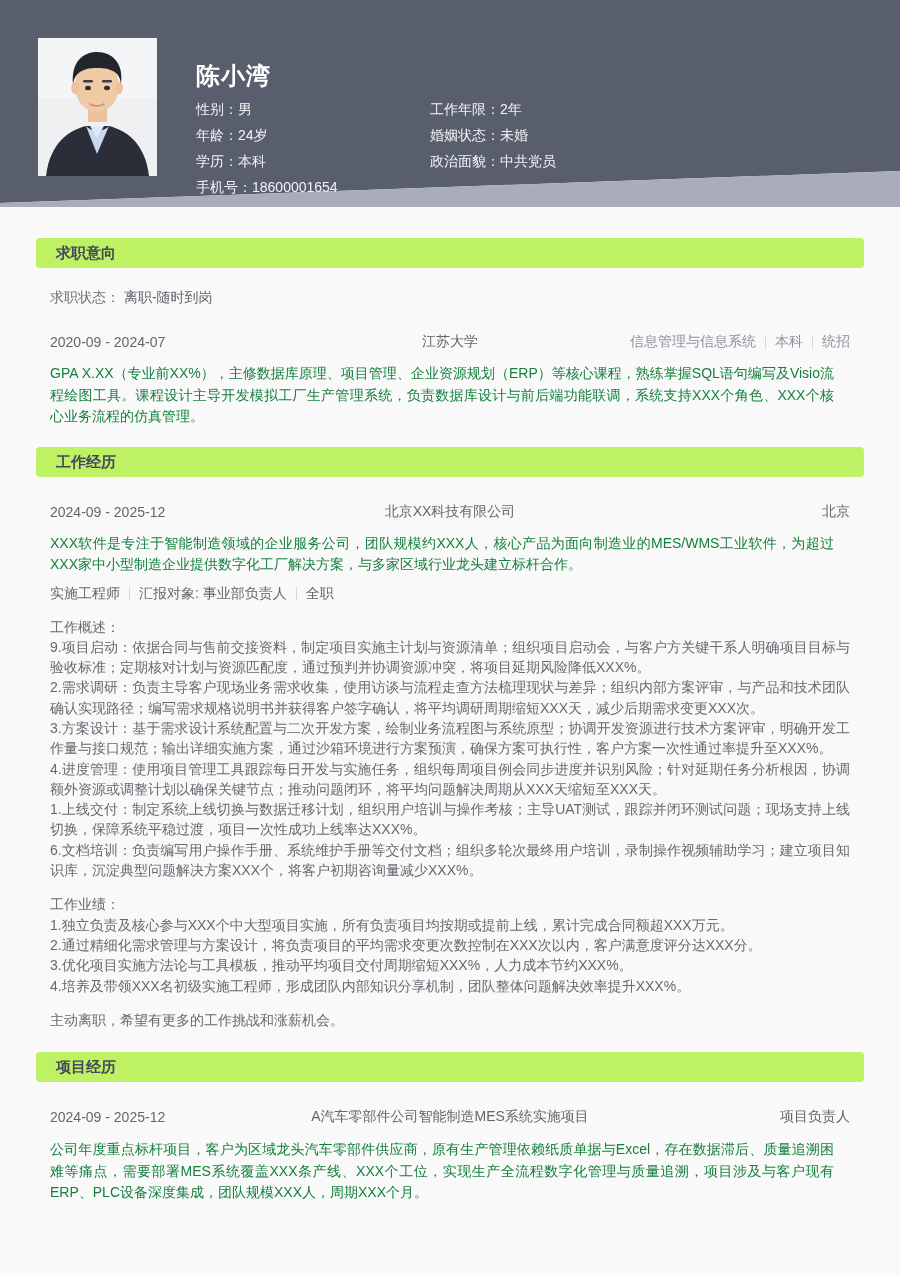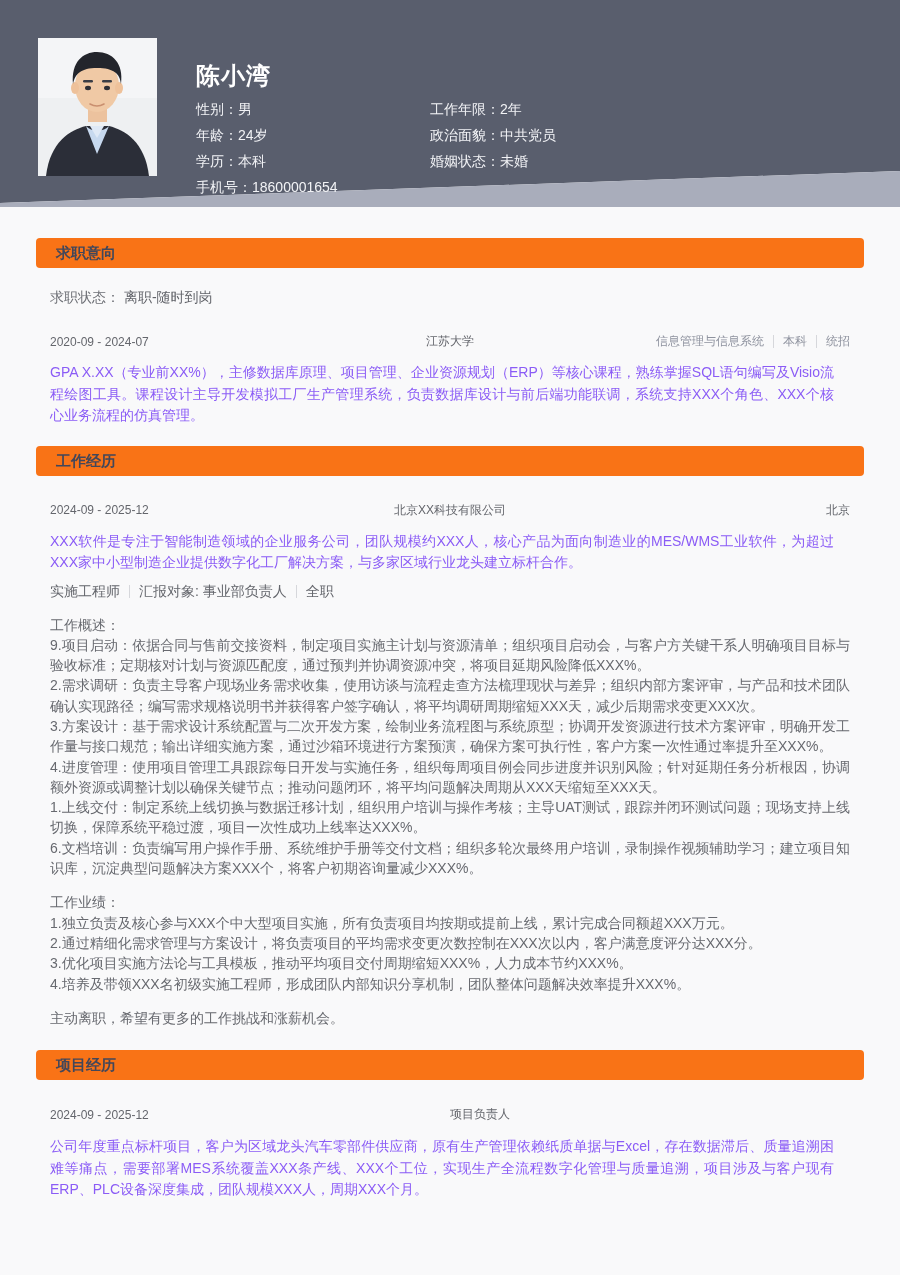--- a/index.html
+++ b/index.html
@@ -17,45 +17,45 @@
   .header-content{position:absolute;left:196px;top:0;right:40px;color:#fff;}
   .name{margin:0;padding-top:60px;font-size:24px;font-weight:bold;letter-spacing:1px;color:#ffffff;}
   .info-grid{display:flex;margin-top:4px;}
   .info-col{display:flex;flex-direction:column;}
   .info-col.left{width:234px;}
   .info-row{height:26px;line-height:26px;font-size:14px;color:#f2f3f6;white-space:nowrap;}
   .info-row .lbl::after{content:"：";}
 
   
   main{padding:0 36px;}
-  .section-bar{height:30px;line-height:30px;background:#f97316;border-radius:4px;
+  .section-bar{height:30px;line-height:30px;background:#bef264;border-radius:4px;
     padding-left:20px;font-size:15px;font-weight:bold;color:#42475a;}
   .sec-ji .section-bar{margin-top:31px;}
   .sec-edu .section-bar{margin-top:32px;}
   .sec-work .section-bar{margin-top:19px;}
   .sec-proj .section-bar{margin-top:22px;}
 
   .content{padding:0 14px;color:#67696f;font-size:14px;}
 
   .ji-row1{display:flex;justify-content:space-between;margin-top:27px;}
   .ji-row2{margin-top:21px;}
   .pair{white-space:nowrap;}
   .pair .lbl{color:#6d6f75;}
   .pair .lbl::after{content:"：";}
   .pair .val{color:#606268;}
 
-  .meta-row{display:flex;align-items:center;margin-top:26px;font-size:12px;color:#64666c;gap:20px;}
+  .meta-row{display:flex;align-items:center;margin-top:26px;font-size:14px;color:#64666c;}
   .meta-left{width:220px;white-space:nowrap;}
   .meta-center{flex:1;text-align:center;white-space:nowrap;}
   .meta-right{width:220px;text-align:right;white-space:nowrap;}
   .meta-right.muted{color:#8e929e;display:flex;justify-content:flex-end;align-items:center;}
 
   .vdiv{display:inline-block;width:1px;height:13px;background:#d6d7db;margin:0 9px;vertical-align:-2px;}
 
-  .para{margin:12px 16px 0 0;line-height:21.5px;text-align:justify;color:#8b5cf6;}
+  .para{margin:12px 16px 0 0;line-height:21.5px;text-align:justify;color:#15803d;}
   .role-row{margin-top:9px;display:flex;align-items:center;color:#64666c;}
   .block{margin-top:14px;line-height:20.3px;}
   .block div{text-align:justify;}
   .proj-para{margin-top:13px;line-height:21.5px;text-align:justify;}
 </style>
 </head>
 <body>
 
 <div class="page">
 
@@ -94,22 +94,22 @@
       <h1 class="name">陈小湾</h1>
       <div class="info-grid">
         <div class="info-col left">
           <div class="info-row"><span class="lbl">性别</span><span class="val">男</span></div>
           <div class="info-row"><span class="lbl">年龄</span><span class="val">24岁</span></div>
           <div class="info-row"><span class="lbl">学历</span><span class="val">本科</span></div>
           <div class="info-row"><span class="lbl">手机号</span><span class="val">18600001654</span></div>
         </div>
         <div class="info-col right">
           <div class="info-row"><span class="lbl">工作年限</span><span class="val">2年</span></div>
+          <div class="info-row"><span class="lbl">婚姻状态</span><span class="val">未婚</span></div>
           <div class="info-row"><span class="lbl">政治面貌</span><span class="val">中共党员</span></div>
-          <div class="info-row"><span class="lbl">婚姻状态</span><span class="val">未婚</span></div>
         </div>
       </div>
     </div>
   </header>
 
   <main>
 
     <section class="sec-ji">
       <div class="section-bar">求职意向</div>
       <div class="content">
@@ -173,20 +173,21 @@
 
         <div class="block">主动离职，希望有更多的工作挑战和涨薪机会。</div>
       </div>
     </section>
 
     <section class="sec-proj">
       <div class="section-bar">项目经历</div>
       <div class="content">
         <div class="meta-row">
           <span class="meta-left">2024-09 - 2025-12</span>
+          <span class="meta-center">A汽车零部件公司智能制造MES系统实施项目</span>
           <span class="meta-right">项目负责人</span>
         </div>
         <p class="para proj-para">公司年度重点标杆项目，客户为区域龙头汽车零部件供应商，原有生产管理依赖纸质单据与Excel，存在数据滞后、质量追溯困难等痛点，需要部署MES系统覆盖XXX条产线、XXX个工位，实现生产全流程数字化管理与质量追溯，项目涉及与客户现有ERP、PLC设备深度集成，团队规模XXX人，周期XXX个月。</p>
       </div>
     </section>
 
   </main>
 </div>
 
 </body></html>

